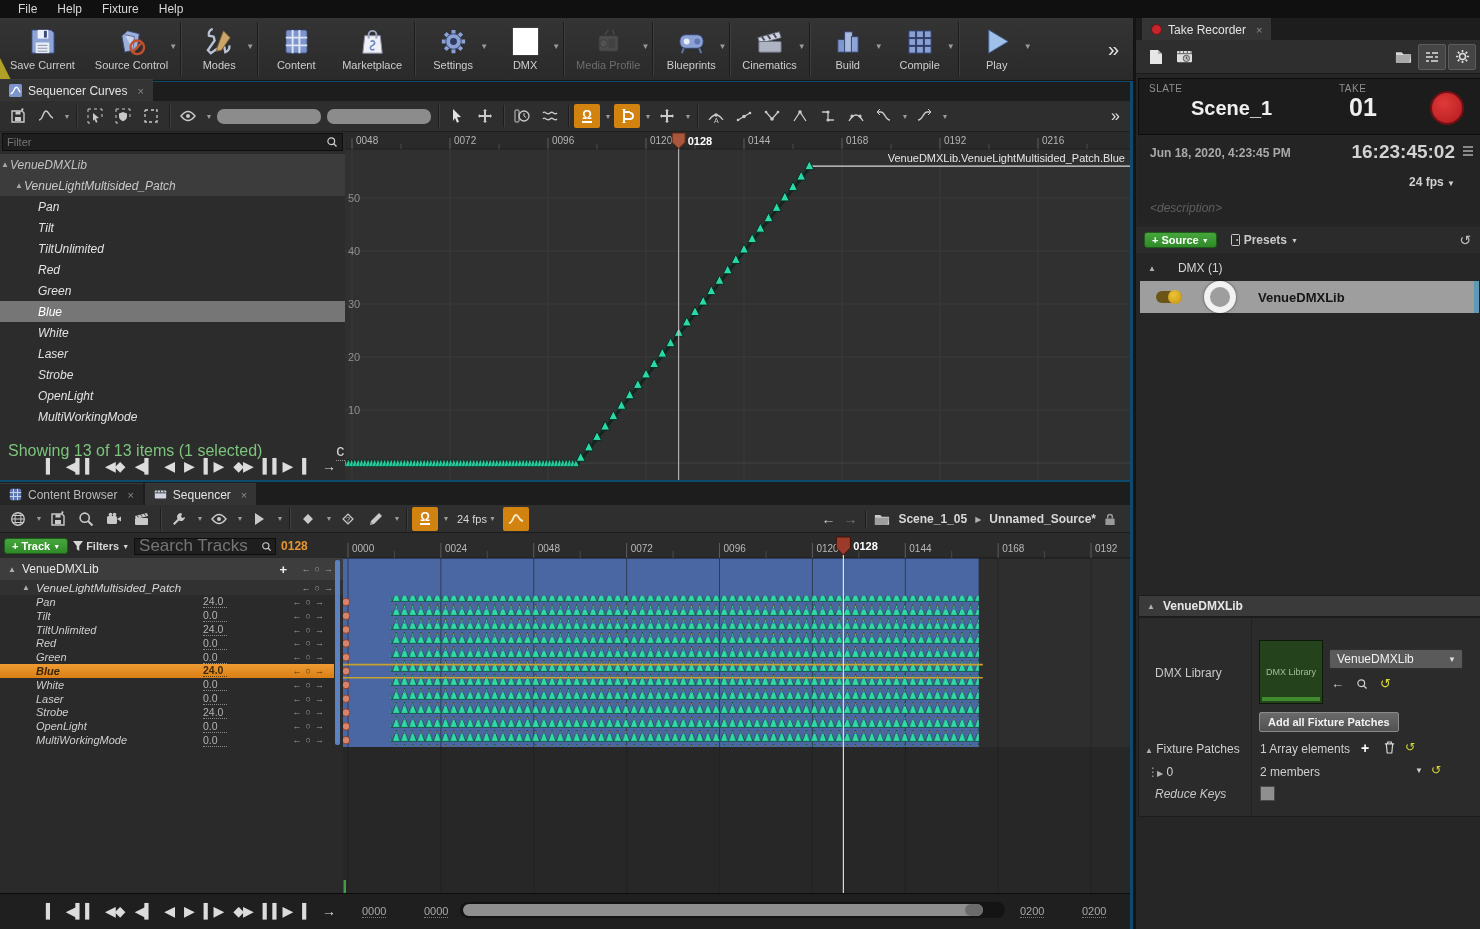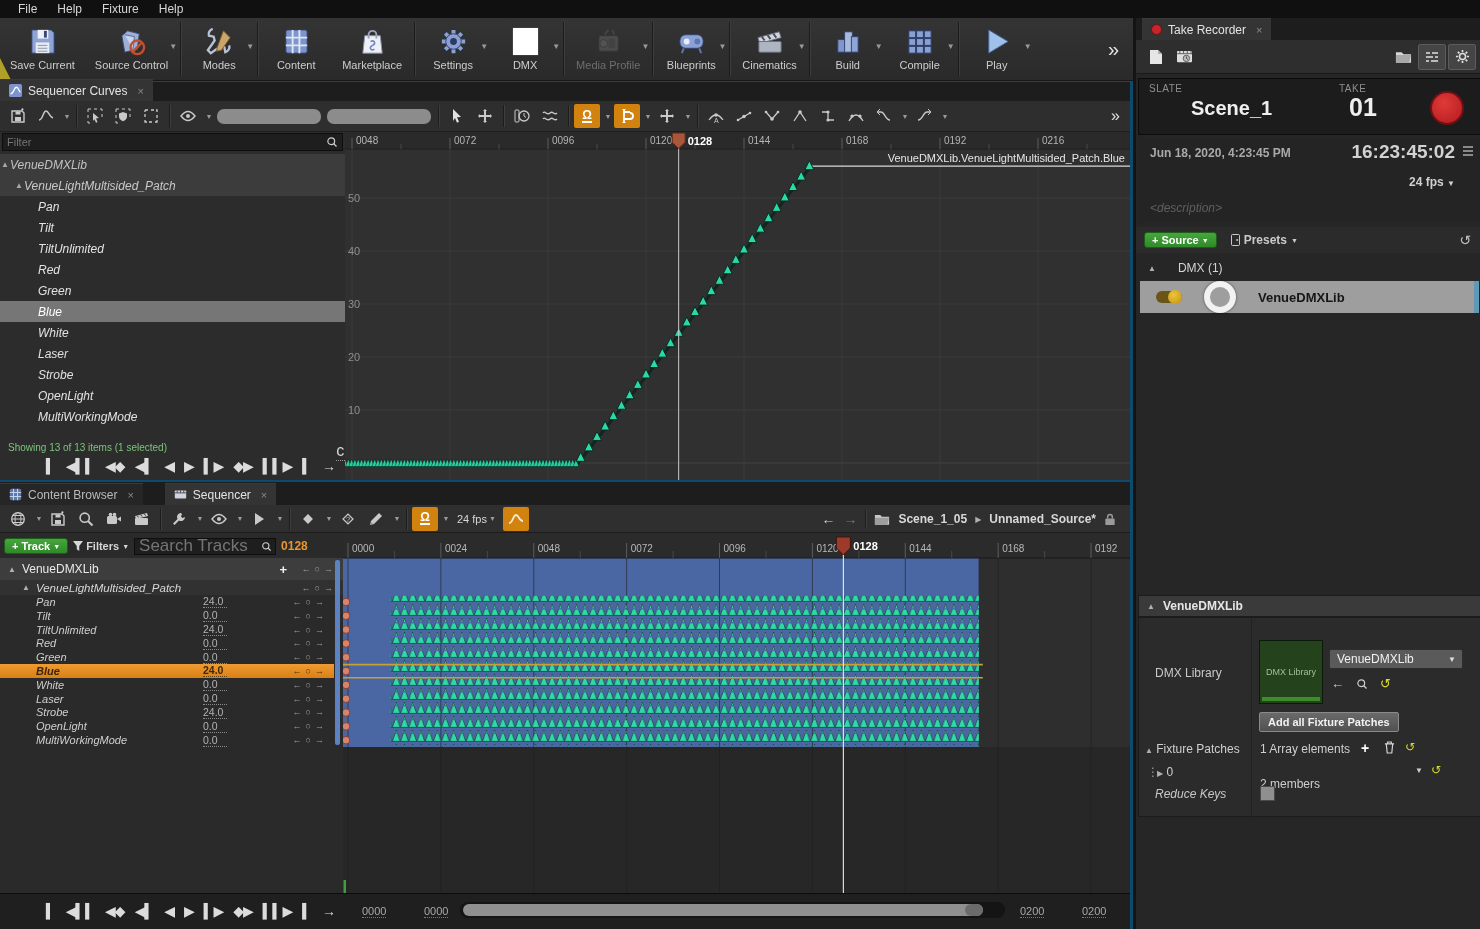--- a/index.html
+++ b/index.html
@@ -39,29 +39,29 @@
   #curve-outliner{position:absolute;left:0;top:50px;width:382px;height:348px;background:#2c2c2c;border-right:1px solid #1c1c1c;box-sizing:border-box;}
   #curve-filter{position:absolute;left:2px;top:1px;width:339px;height:16px;background:#1e1e1e;border:1px solid #0e0e0e;display:flex;align-items:center;}
   #curve-filter input{flex:1;background:transparent;border:none;outline:none;color:#bbb;font-size:11px;padding:0 4px;font-family:inherit;}
   #curve-tree{position:absolute;left:0;top:22px;width:345px;}
   .ctree-row{height:21px;display:flex;align-items:center;font-size:12px;color:#e2e2e2;}
   .ctree-row.band{background:#3c3c3c;color:#cfcfcf;}
   .ctree-row.sel{background:#767676;color:#fff;}
   .ctree-row .tri{font-size:8px;color:#a8a8a8;width:10px;text-align:center;}
   .ctree-row .nm{font-style:italic;}
   .ctree-row.root .nm{font-style:italic;}
-  #curve-status{position:absolute;left:8px;top:310px;width:330px;color:#7cc47c;font-size:10px;}
+  #curve-status{position:absolute;left:8px;top:310px;width:330px;color:#7cc47c;font-size:16px;}
   #curve-clear{position:absolute;right:10px;top:310px;color:#d6d6d6;border-bottom:1px dotted #999;font-size:16px;}
   .transport{display:flex;align-items:center;gap:10px;color:#dcdcdc;}
   .transport span{font-size:14px;letter-spacing:-1px;}
   #curve-transport{position:absolute;left:46px;top:326px;}
   #curve-view{position:absolute;left:345px;top:50px;width:785px;height:348px;background:#303030;}
   
   #seq-panel{position:absolute;left:0;top:482px;width:1130px;height:447px;background:#262626;}
-  #seq-tabs{top:0;height:23px;gap:20px;}
+  #seq-tabs{top:0;height:23px;}
   #seq-toolbar{position:absolute;left:0;top:23px;width:1130px;height:28px;background:#2f2f2f;border-bottom:1px solid #1c1c1c;display:flex;align-items:center;padding-left:4px;box-sizing:border-box;}
   #seq-crumbs{position:absolute;right:14px;top:23px;height:28px;display:flex;align-items:center;gap:8px;font-size:12px;color:#d8d8d8;font-weight:bold;}
   #seq-left{position:absolute;left:0;top:51px;width:343px;height:360px;background:#2a2a2a;}
   #seq-trackbar{position:absolute;left:0;top:2px;width:343px;height:22px;display:flex;align-items:center;gap:5px;padding-left:4px;box-sizing:border-box;}
   .green-btn{background:linear-gradient(#46a63c,#2f8a28);border:1px solid #1e5c1a;border-radius:3px;color:#fff;font-weight:bold;font-size:11px;padding:1px 7px;display:flex;align-items:center;gap:3px;}
   #seq-search{width:140px;height:15px;background:#1e1e1e;border:1px solid #0e0e0e;display:flex;align-items:center;}
   #seq-search input{flex:1;background:transparent;border:none;outline:none;color:#bbb;font-size:17px;padding:0 4px;font-family:inherit;width:110px;}
   #seq-curtime{color:#e8962f;font-weight:bold;font-size:12px;}
   .seq-root-row{position:absolute;left:0;width:343px;height:22px;background:#3d3d3d;display:flex;align-items:center;font-size:12px;color:#e8e8e8;}
   .seq-group-row{position:absolute;left:0;width:343px;height:15px;display:flex;align-items:center;font-size:11.5px;color:#d8d8d8;font-style:italic;background:#313131;}
@@ -1286,20 +1286,20 @@
       <span class="dt-row-text" style="left:121px;top:124px;">1 Array elements</span>
       <span class="dt-row-text" style="left:222px;top:122px;font-size:14px;font-weight:bold;color:#fff;">+</span>
       <span class="dt-row-text ic" style="left:245px;top:123px;">
           <svg width="11" height="13" viewBox="0 0 12 14">
             <path d="M1 3h10M4 3V1h4v2M2.5 3l1 10h5l1-10" fill="none" stroke="#d6d6d6" stroke-width="1.3"></path>
           </svg>
         </span>
       <span class="dt-row-text yellow" style="left:266px;top:122px;">↺</span>
       <span class="dt-row-text" style="left:8px;top:147px;color:#9a9a9a;">⋮</span>
       <span class="dt-row-text" style="left:18px;top:147px;"><span class="tri8">▶</span>&nbsp;<span>0</span></span>
-      <span class="dt-row-text" style="left:121px;top:147px;margin-top:12px;">2 members</span>
+      <span class="dt-row-text" style="left:121px;top:147px;">2 members</span>
       <span class="dt-row-text" style="left:276px;top:148px;font-size:8px;">▼</span>
       <span class="dt-row-text yellow" style="left:292px;top:145px;">↺</span>
       <span class="dt-label" style="top:169px;font-style:italic;">Reduce Keys</span>
       <div id="dt-checkbox" style="top:168px;"></div>
     </div>
   </div>
 </div>
 
 </body></html>

